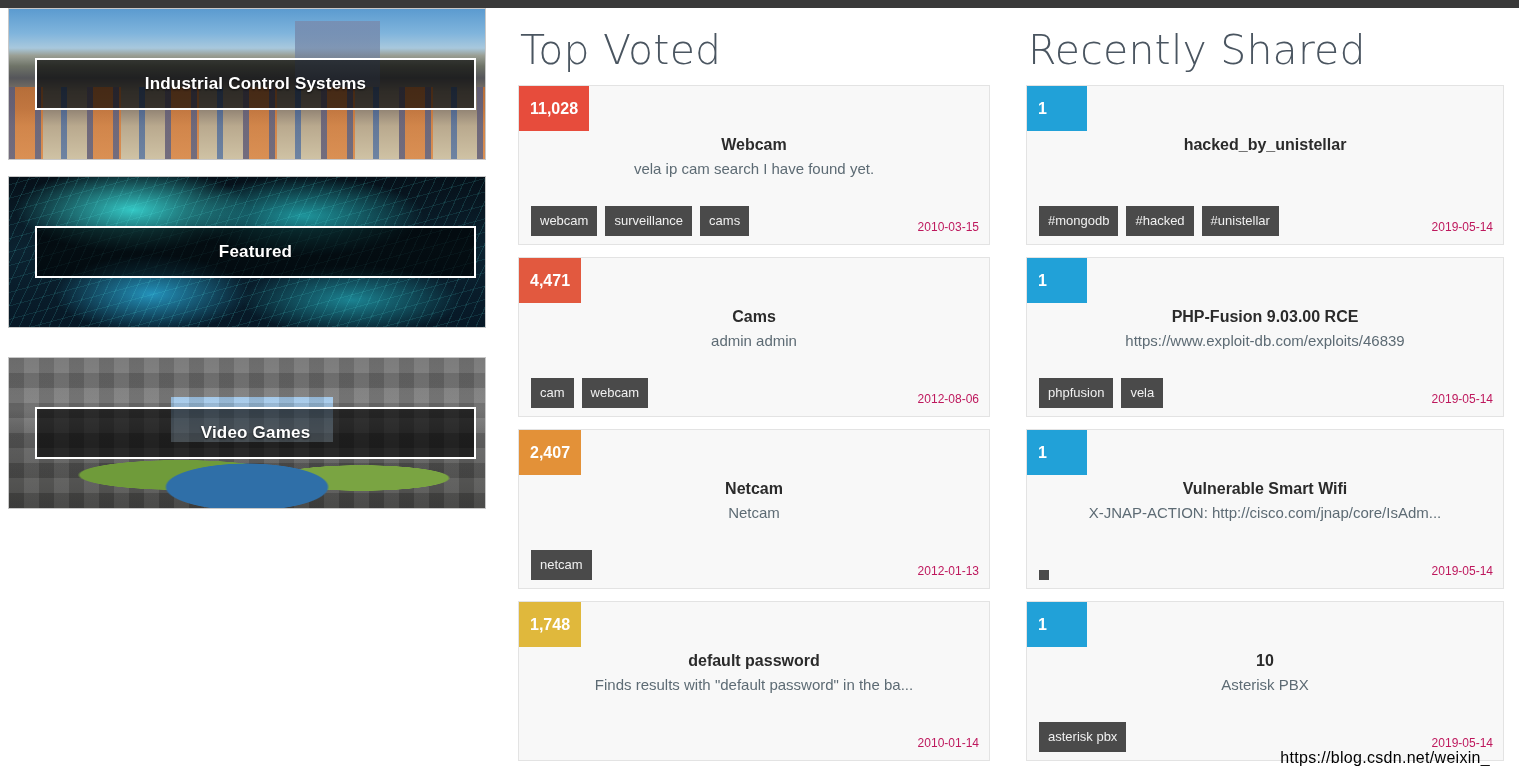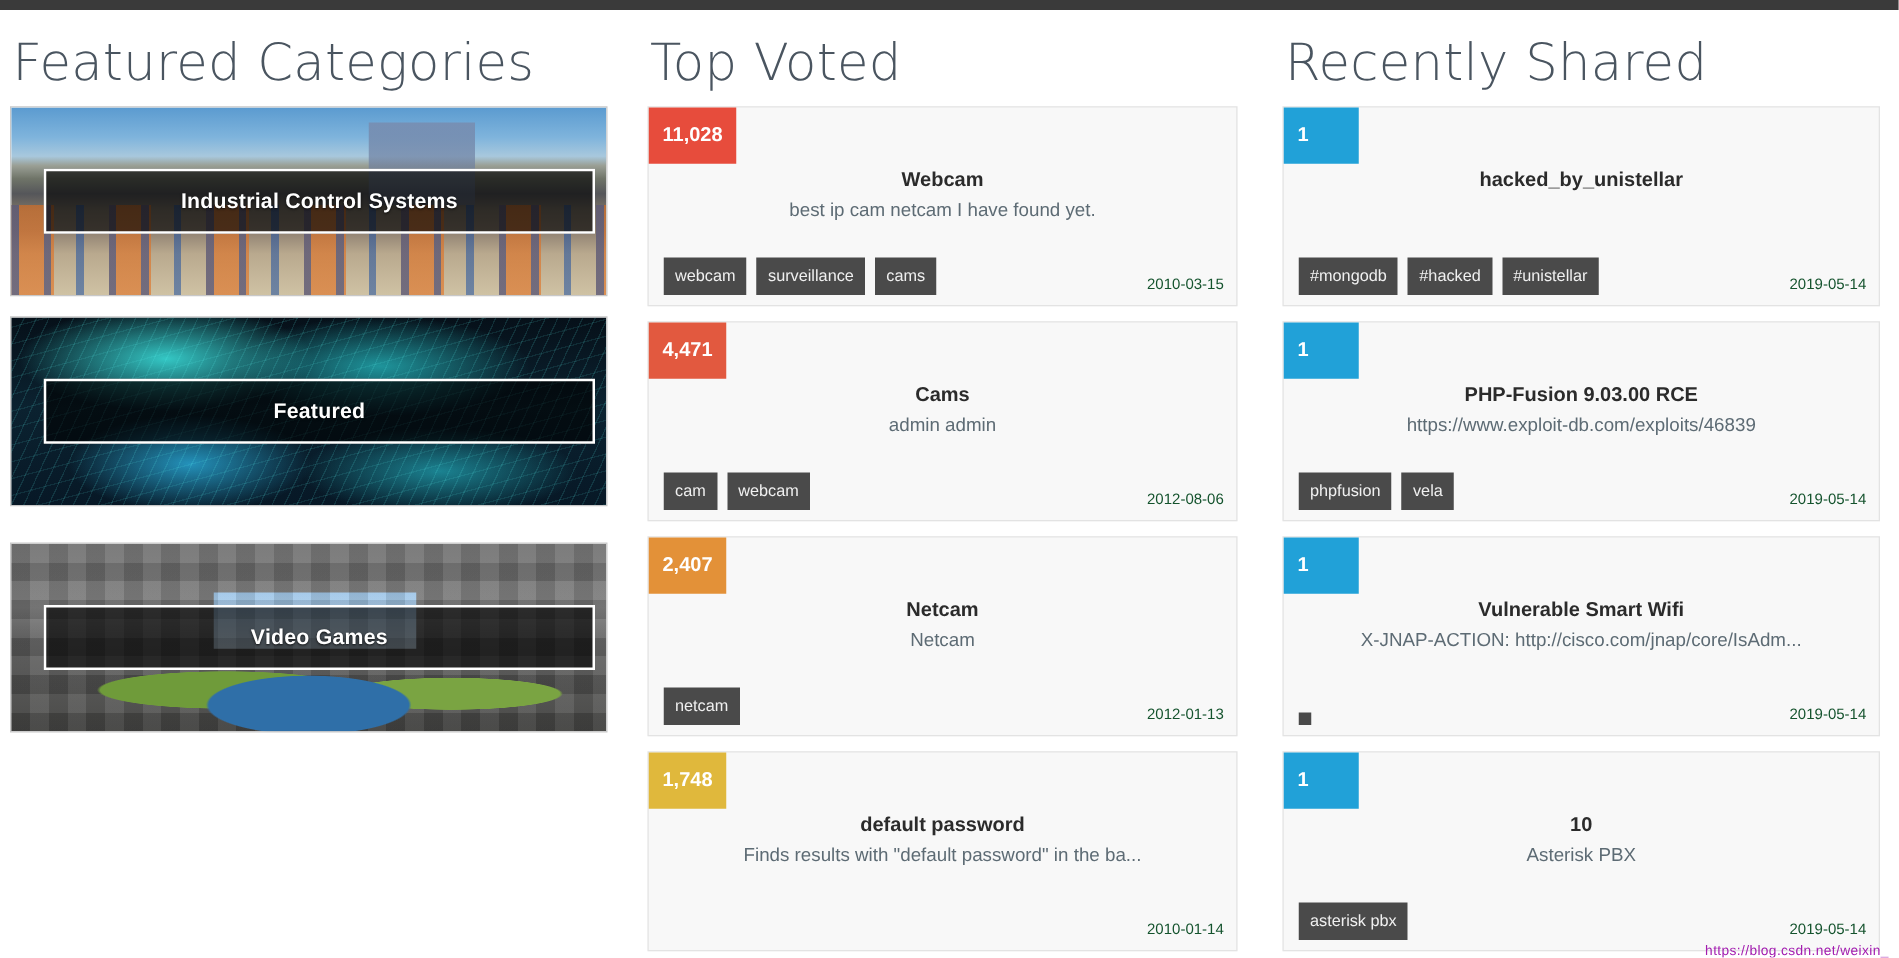--- a/index.html
+++ b/index.html
@@ -203,43 +203,42 @@
     white-space: nowrap;
     cursor: pointer;
   }
   .tag.empty { padding: 5px 5px; min-width: 10px; height: 10px; }
 
   .post-date {
     position: absolute;
     right: 10px;
     bottom: 10px;
     font-size: 12px;
-    color: #14532d;
+    color: #be185d;
   }
 
   #watermark {
     position: absolute;
-    right: 8px;
+    right: 29px;
     bottom: 6px;
-    font-size: 11px;
-    color: #a21caf;
+    font-size: 16px;
+    color: #000000;
     letter-spacing: .3px;
     pointer-events: none;
     white-space: nowrap;
   }
 </style>
 </head>
 <body>
 
 <div id="topbar"></div>
 
 <div id="page">
 
   <div class="column col-categories">
-    <div class="section-title">Featured Categories</div>
     <div id="cat-list">
         <div class="cat-card">
           <div class="cat-img img-ics"></div>
           <div class="cat-overlay">
             <span class="cat-label">Industrial Control Systems</span>
           </div>
         </div>
         <div class="cat-card">
           <div class="cat-img img-db"></div>
           <div class="cat-overlay">
@@ -255,21 +254,21 @@
       </div>
   </div>
 
   <div class="column col-topvoted">
     <div class="section-title">Top Voted</div>
     <div id="topvoted-list">
         <div class="post-card">
           <div class="vote-badge" style="background: rgb(231, 76, 60);">11,028</div>
           <div class="post-body">
             <div class="post-title">Webcam</div>
-            <div class="post-desc">best ip cam netcam I have found yet.</div>
+            <div class="post-desc">vela ip cam search I have found yet.</div>
           </div>
           <div class="tag-row">
             <span class="tag">webcam</span>
             <span class="tag">surveillance</span>
             <span class="tag">cams</span>
           </div>
           <div class="post-date">2010-03-15</div>
         </div>
         <div class="post-card">
           <div class="vote-badge" style="background: rgb(226, 89, 63);">4,471</div>

